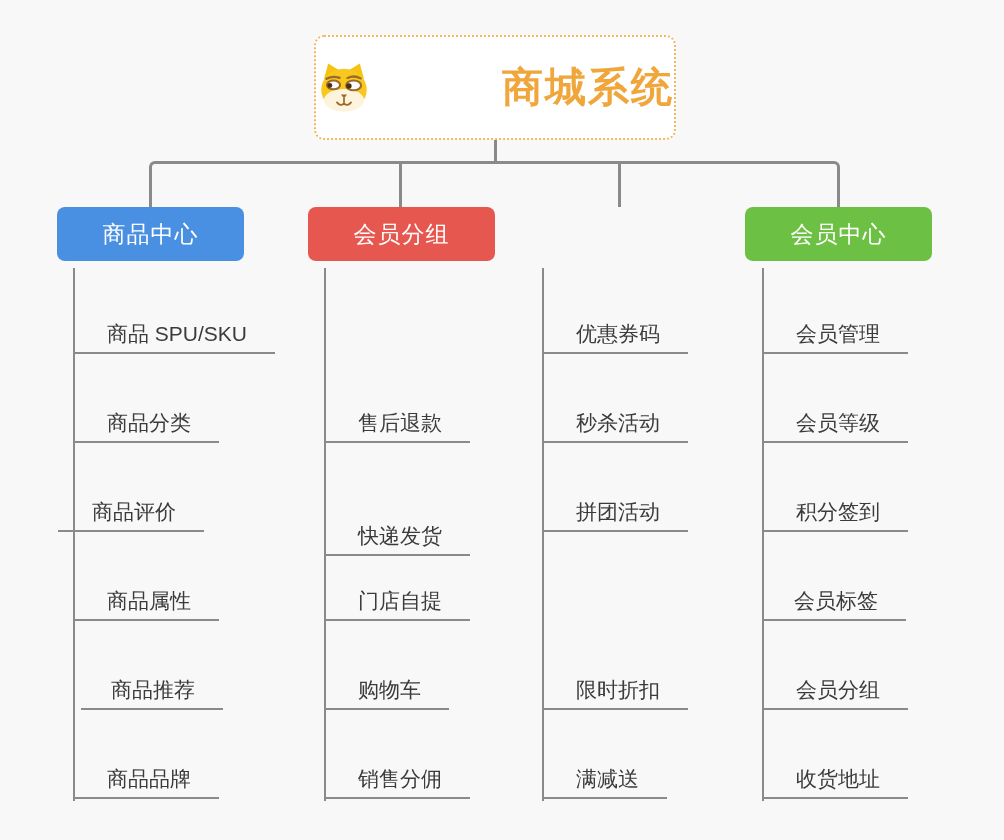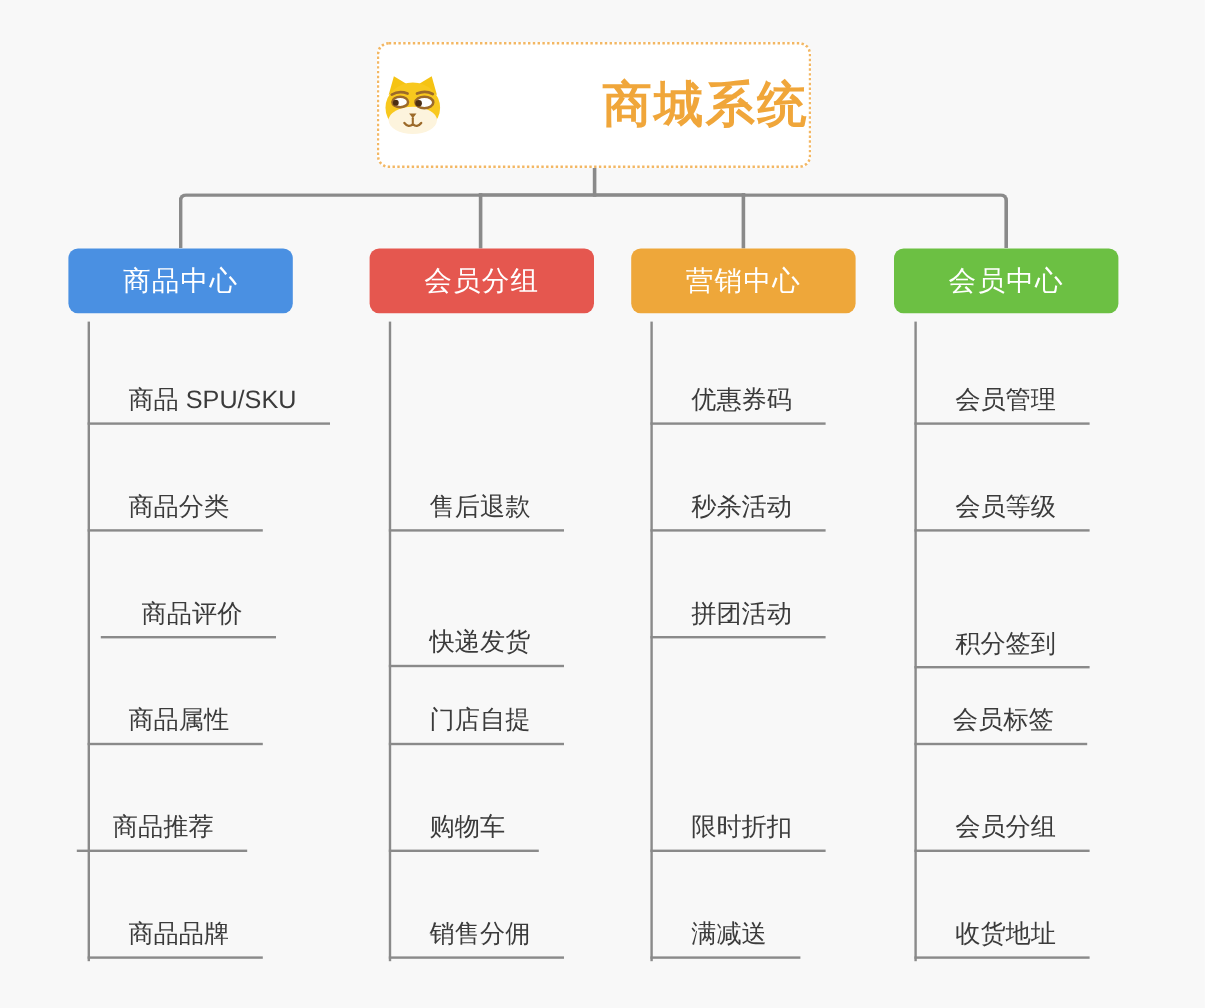--- a/index.html
+++ b/index.html
@@ -90,51 +90,48 @@
   <div class="line" style="left:399px;top:161px;width:222px;height:3px;"></div>
   <div class="line" style="left:399px;top:161px;width:3px;height:46px;"></div>
   <div class="line" style="left:618px;top:161px;width:3px;height:46px;"></div>
 
   <div class="branch-node" style="left: 57px; background-color: rgb(74, 144, 226);">
       <span>商品中心</span>
     </div>
   <div class="branch-node" style="left: 308px; background-color: rgb(229, 87, 79);">
       <span>会员分组</span>
     </div>
-  <div class="branch-node" style="left: 526px; background-color: rgb(238, 167, 58);">
-      <span>营销中心</span>
-    </div>
   <div class="branch-node" style="left: 745px; background-color: rgb(108, 192, 67);">
       <span>会员中心</span>
     </div>
 
   <div class="line col-line" style="left:73px;"></div>
   <div class="line col-line" style="left:324px;"></div>
   <div class="line col-line" style="left:542px;"></div>
   <div class="line col-line" style="left:762px;"></div>
 
   <div class="leaf" style="left:73px;top:323px;">商品 SPU/SKU</div>
   <div class="leaf" style="left:73px;top:412px;">商品分类</div>
-  <div class="leaf" style="left:84px;top:501px;">商品评价</div>
+  <div class="leaf" style="left:58px;top:501px;">商品评价</div>
   <div class="leaf" style="left:73px;top:590px;">商品属性</div>
-  <div class="leaf" style="left:64px;top:679px;padding-left:30px;">商品推荐</div>
+  <div class="leaf" style="left:81px;top:679px;padding-left:30px;">商品推荐</div>
   <div class="leaf" style="left:73px;top:768px;">商品品牌</div>
 
   <div class="leaf" style="left:324px;top:412px;">售后退款</div>
   <div class="leaf" style="left:324px;top:525px;">快递发货</div>
   <div class="leaf" style="left:324px;top:590px;">门店自提</div>
   <div class="leaf" style="left:324px;top:679px;">购物车</div>
   <div class="leaf" style="left:324px;top:768px;">销售分佣</div>
 
   <div class="leaf" style="left:542px;top:323px;">优惠券码</div>
   <div class="leaf" style="left:542px;top:412px;">秒杀活动</div>
   <div class="leaf" style="left:542px;top:501px;">拼团活动</div>
   <div class="leaf" style="left:542px;top:679px;">限时折扣</div>
   <div class="leaf" style="left:542px;top:768px;">满减送</div>
 
   <div class="leaf" style="left:762px;top:323px;">会员管理</div>
   <div class="leaf" style="left:762px;top:412px;">会员等级</div>
-  <div class="leaf" style="left:762px;top:526px;">积分签到</div>
+  <div class="leaf" style="left:762px;top:501px;">积分签到</div>
   <div class="leaf" style="left:762px;top:590px;padding-left:32px;">会员标签</div>
   <div class="leaf" style="left:762px;top:679px;">会员分组</div>
   <div class="leaf" style="left:762px;top:768px;">收货地址</div>
 
 </div>
 
 </body></html>

